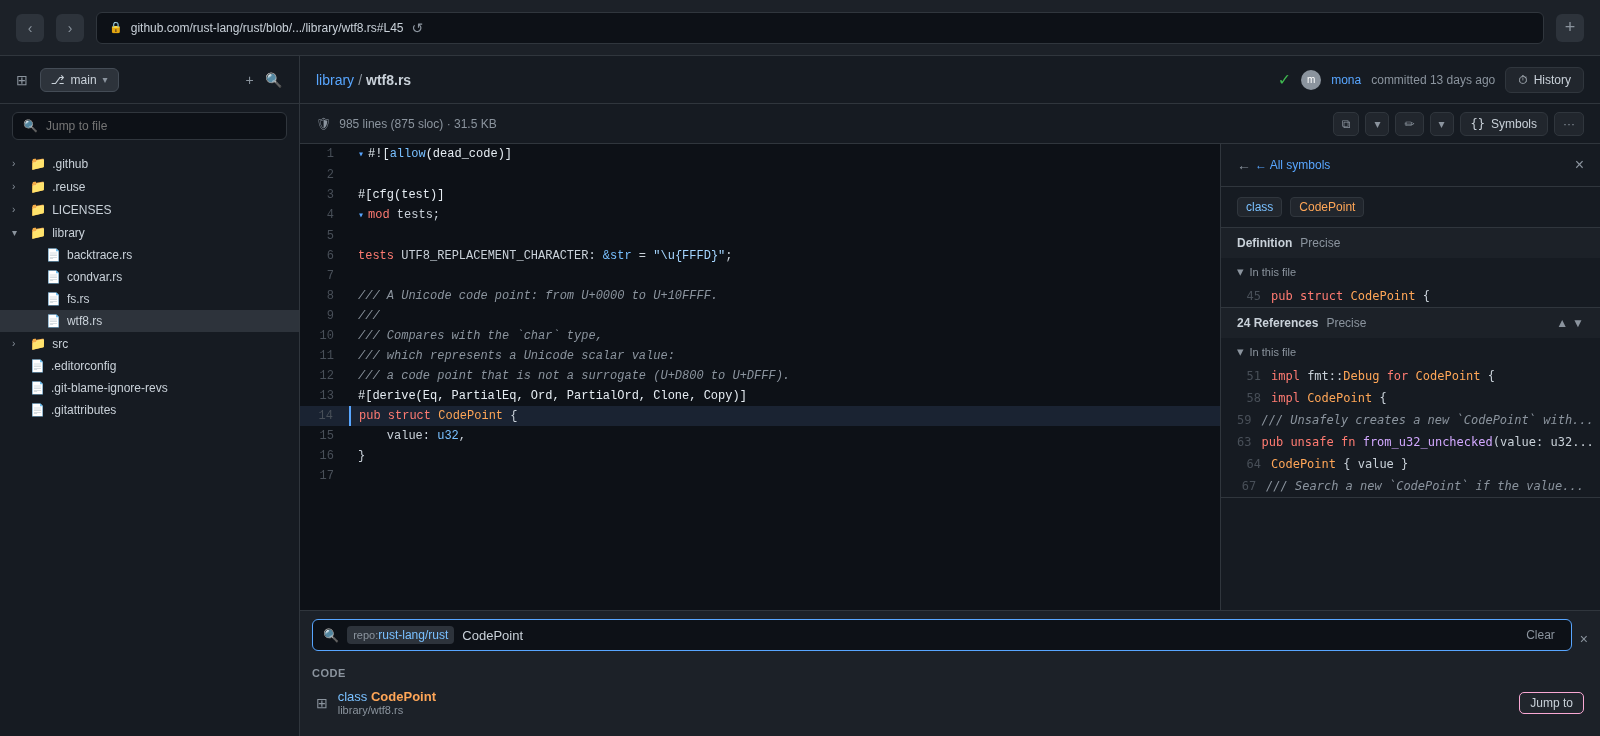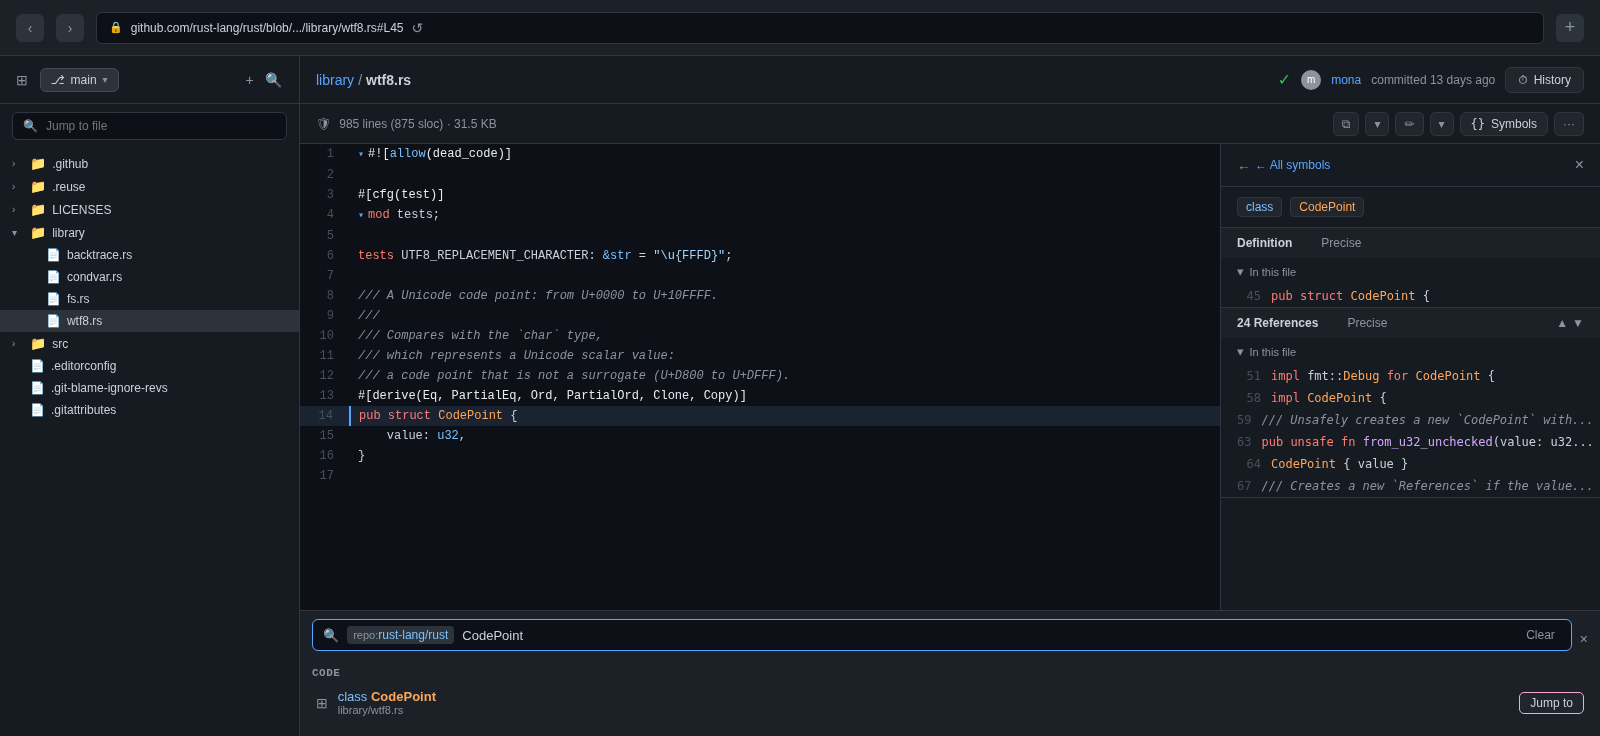--- a/index.html
+++ b/index.html
@@ -381,21 +381,21 @@
       border-bottom: 1px solid #30363d;
     }
     .symbol-section-header {
       display: flex;
       align-items: center;
       padding: 8px 16px;
       gap: 8px;
       background: #1c2128;
     }
     .section-label { font-size: 12px; color: #c9d1d9; font-weight: 700; }
-    .section-badge { color: #8b949e; font-size: 12px; margin-left: 21px; }
+    .section-badge { color: #8b949e; font-size: 12px; }
     .expand-btns { margin-left: auto; display: flex; gap: 4px; }
     .expand-btn {
       background: none;
       border: none;
       color: #8b949e;
       cursor: pointer;
       font-size: 12px;
     }
     .in-file-header {
       display: flex;
@@ -463,21 +463,21 @@
       padding: 2px 6px;
     }
     .search-close-btn {
       background: none;
       border: none;
       color: #8b949e;
       cursor: pointer;
       font-size: 14px;
     }
     .search-results-section { padding: 4px 0; }
-    .section-title { color: #8b949e; font-size: 11px; padding: 4px 0 2px; font-weight: 600; text-transform: uppercase; letter-spacing: 0.5px; font-family: Liberation Mono, monospace; }
+    .section-title { color: #8b949e; font-size: 11px; padding: 4px 0 2px; font-weight: 600; text-transform: uppercase; letter-spacing: 0.5px; }
     .result-item {
       display: flex;
       align-items: center;
       gap: 10px;
       padding: 8px 4px;
       cursor: pointer;
       border-radius: 6px;
     }
     .result-icon { font-size: 14px; color: #8b949e; }
     .result-label { font-size: 13px; color: #c9d1d9; }
@@ -785,21 +785,21 @@
           <div class="symbol-ref-item">
             <span class="ref-line-num">63</span>
             <span class="ref-code"><span class="kw">pub</span> <span class="kw">unsafe</span> <span class="kw">fn</span> <span class="fn-name">from_u32_unchecked</span>(value: u32...</span>
           </div>
           <div class="symbol-ref-item">
             <span class="ref-line-num">64</span>
             <span class="ref-code"><span class="type-name">CodePoint</span> { value }</span>
           </div>
           <div class="symbol-ref-item">
             <span class="ref-line-num">67</span>
-            <span class="ref-code"><span class="cmt">/// Creates a new `References` if the value...</span></span>
+            <span class="ref-code"><span class="cmt">/// Search a new `CodePoint` if the value...</span></span>
           </div>
         </div>
       </div>
 
       <div class="search-overlay">
         <div style="display:flex; align-items:center; gap:8px;">
           <div class="search-field-wrap" style="flex:1;">
             <span style="color:#8b949e;font-size:13px;">🔍</span>
             <span class="repo-tag">
               <span>repo:</span><span class="repo-name">rust-lang/rust</span>

